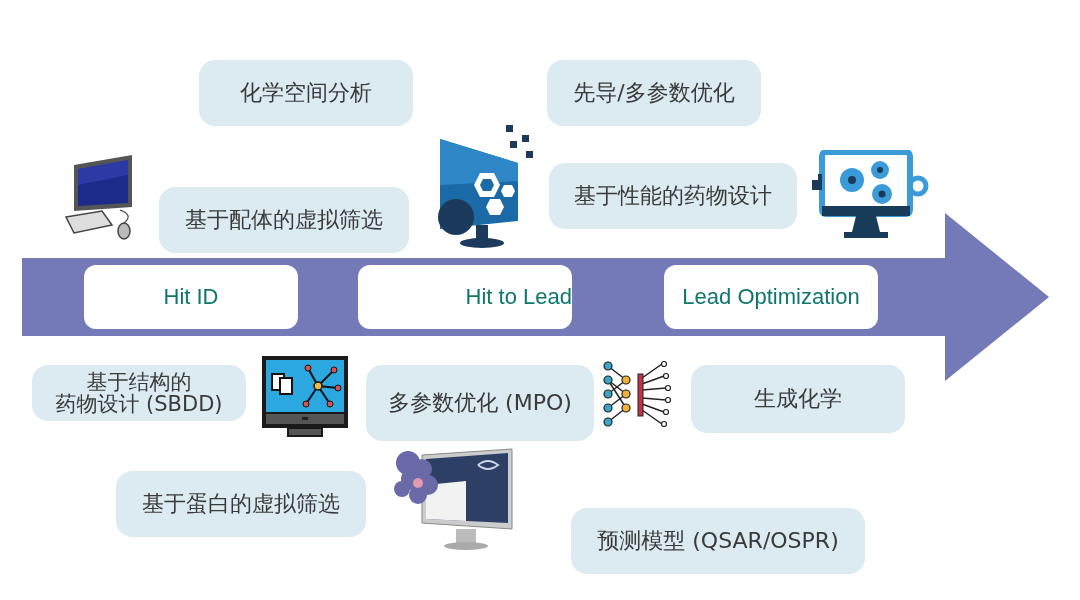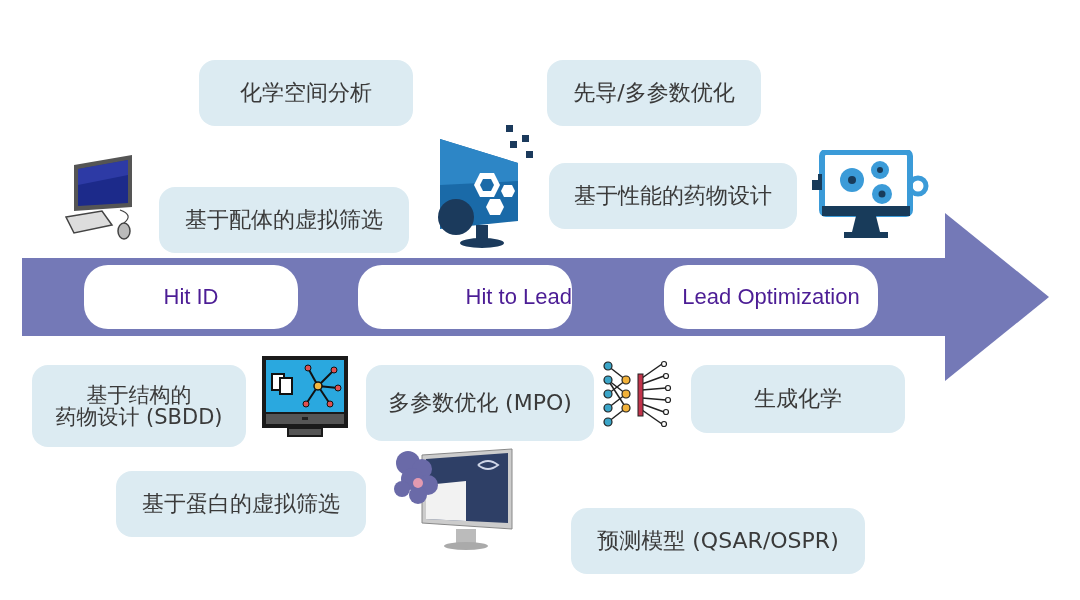--- a/index.html
+++ b/index.html
@@ -14,23 +14,23 @@
   }
   .arrow-band {
     position: absolute; left: 22px; top: 258px; width: 930px; height: 78px; background: #7479b7;
   }
   .arrow-head {
     position: absolute; left: 945px; top: 213px; width: 0; height: 0;
     border-top: 84px solid transparent; border-bottom: 84px solid transparent;
     border-left: 104px solid #7479b7;
   }
   .stage {
-    position: absolute; top: 265px; height: 64px; background: #ffffff; border-radius: 24px;
+    position: absolute; top: 265px; height: 64px; background: #ffffff; border-radius: 12px;
     display: flex; align-items: center; justify-content: center;
-    color: #4c1d95; font-family: "Liberation Sans", sans-serif; font-size: 22px;
+    color: #0f766e; font-family: "Liberation Sans", sans-serif; font-size: 22px;
   }
   .icon { position: absolute; }
 </style>
 </head>
 <body>
 
 <div class="pill" style="left:199px;top:60px;width:214px;height:66px;">
   <span>化学空间分析</span>
 </div>
 <div class="pill" style="left:547px;top:60px;width:214px;height:66px;">
@@ -89,21 +89,21 @@
 <div class="stage" style="left:84px;width:214px;">
   <span>Hit ID</span>
 </div>
 <div class="stage" style="left:358px;width:214px;justify-content:flex-end;">
   <span>Hit to Lead</span>
 </div>
 <div class="stage" style="left:664px;width:214px;">
   <span>Lead Optimization</span>
 </div>
 
-<div class="pill" style="left:32px;top:365px;width:214px;height:82px;flex-direction:column;font-size:21px;">
+<div class="pill" style="left:32px;top:365px;width:214px;height:56px;flex-direction:column;font-size:21px;">
   <span>基于结构的</span>
   <span>药物设计 (SBDD)</span>
 </div>
 <div class="pill" style="left:366px;top:365px;width:228px;height:76px;">
   <span>多参数优化 (MPO)</span>
 </div>
 <div class="pill" style="left:691px;top:365px;width:214px;height:68px;">
   <span>生成化学</span>
 </div>
 <div class="pill" style="left:116px;top:471px;width:250px;height:66px;">

